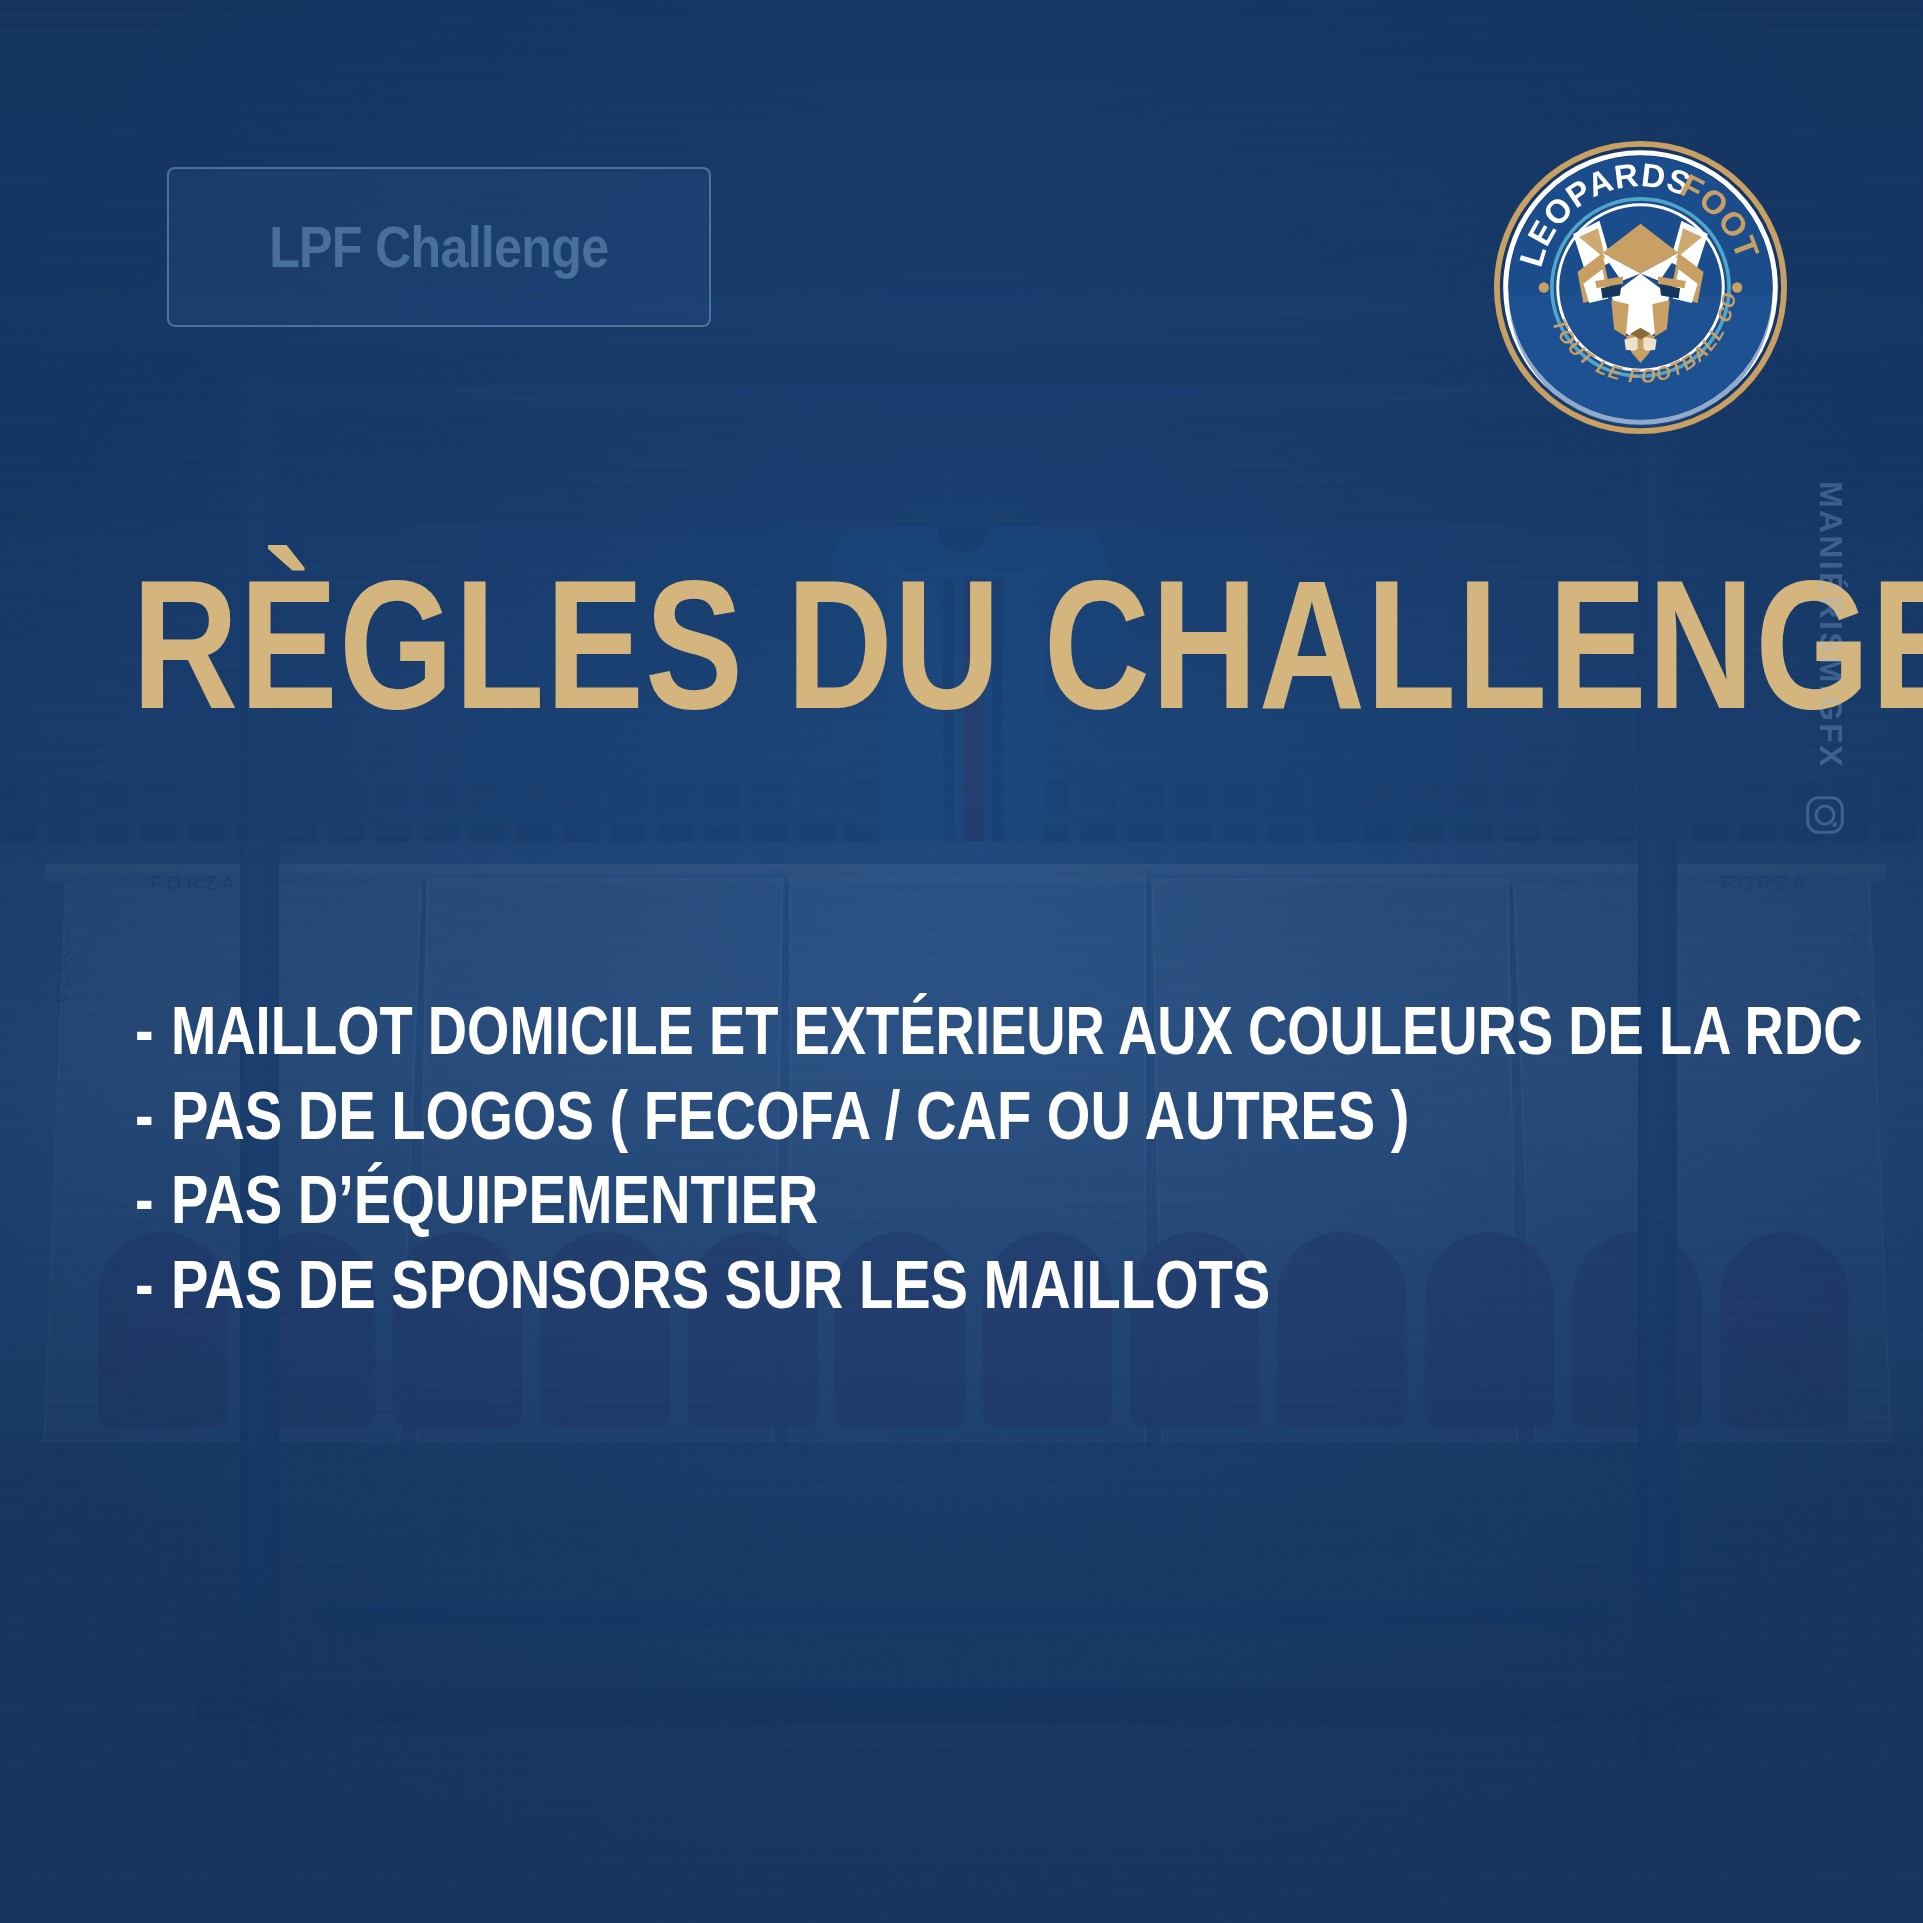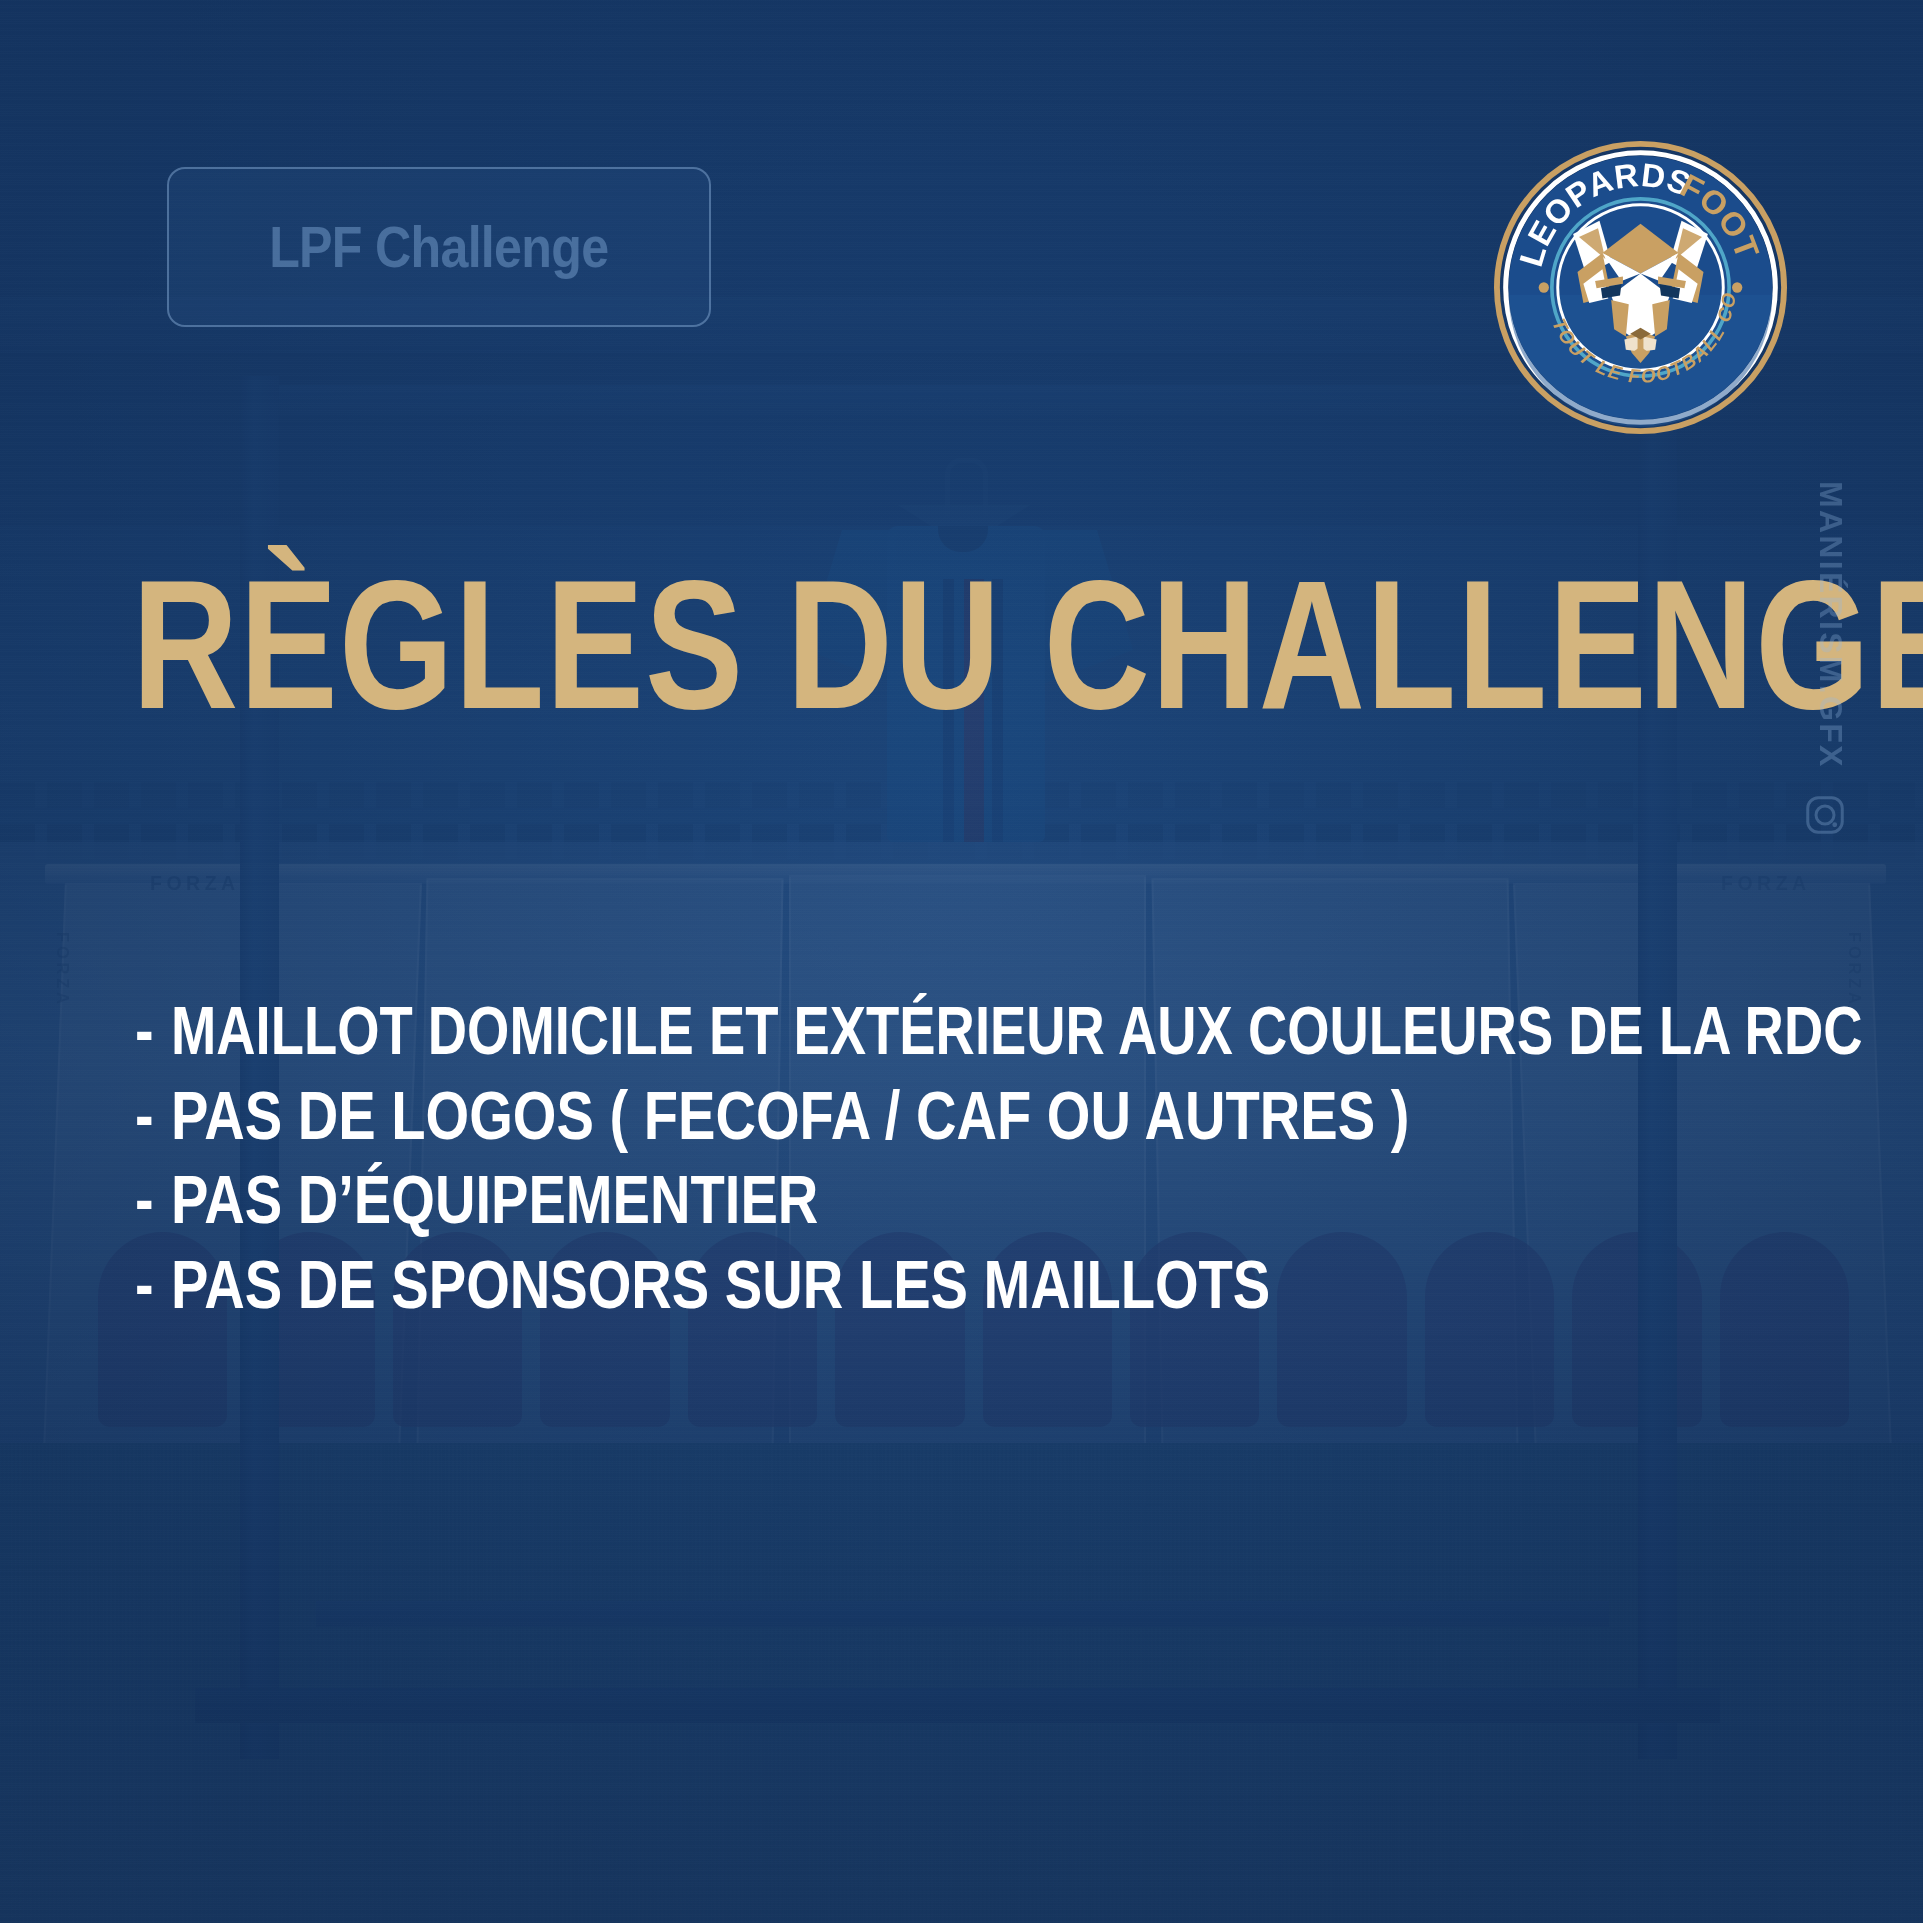--- a/index.html
+++ b/index.html
@@ -204,21 +204,21 @@
     background-image:repeating-linear-gradient(0deg,rgba(255,255,255,.10) 0 0.8px,transparent 0.8px 2.3px);
   }
 
   
   .content{position:absolute;inset:0;}
 
   
   .lpf-badge{
     position:absolute;left:167px;top:167px;width:540px;height:156px;
     border:2.3px solid rgba(150,186,226,.42);
-    border-radius:18px;
+    border-radius:8px;
     background:rgba(52,96,152,.16);
     display:flex;align-items:center;justify-content:center;
   }
   .lpf-badge-text{
     font-size:57px;font-weight:700;
     letter-spacing:-0.8px;
     color:rgba(120,160,206,.50);
     font-family:"Liberation Sans",sans-serif;
     transform:scaleX(.88);
   }

